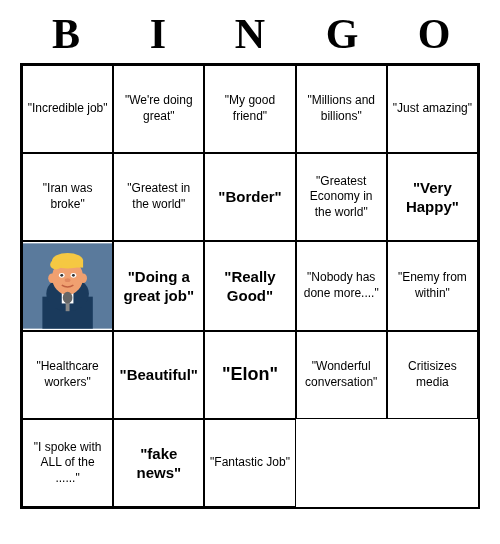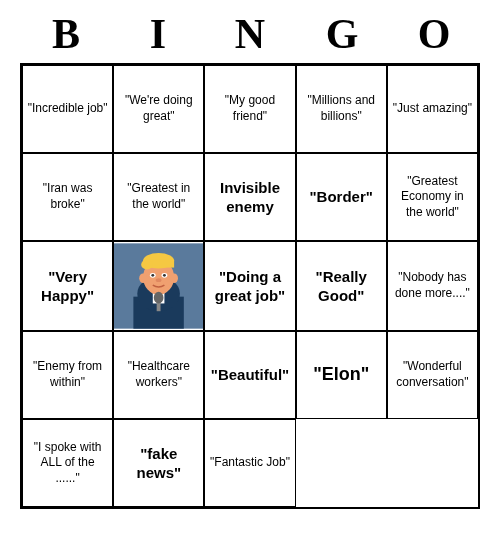--- a/index.html
+++ b/index.html
@@ -87,23 +87,20 @@
     <div class="bingo-cell">
       <span>"Just amazing"</span>
     </div>
     <div class="bingo-cell">
       <span>"Iran was broke"</span>
     </div>
     <div class="bingo-cell">
       <span>"Greatest in the world"</span>
     </div>
     <div class="bingo-cell">
-      <span class="large-text">Invisible enemy</span>
-    </div>
-    <div class="bingo-cell">
       <span class="large-text">"Border"</span>
     </div>
     <div class="bingo-cell">
       <span>"Greatest Economy in the world"</span>
     </div>
     <div class="bingo-cell">
       <span class="large-text">"Very Happy"</span>
     </div>
     <div class="bingo-cell center">
       <svg width="92" height="88" viewBox="0 0 92 88" xmlns="http://www.w3.org/2000/svg">
@@ -157,20 +154,23 @@
     <div class="bingo-cell">
       <span class="large-text">"Beautiful"</span>
     </div>
     <div class="bingo-cell">
       <span class="xlarge-text">"Elon"</span>
     </div>
     <div class="bingo-cell">
       <span>"Wonderful conversation"</span>
     </div>
     <div class="bingo-cell">
+      <span>Critisizes media</span>
+    </div>
+    <div class="bingo-cell">
       <span>"I spoke with ALL of the ......"</span>
     </div>
     <div class="bingo-cell">
       <span class="large-text">"fake news"</span>
     </div>
     <div class="bingo-cell">
       <span>"Fantastic Job"</span>
     </div>
   </div>
 

